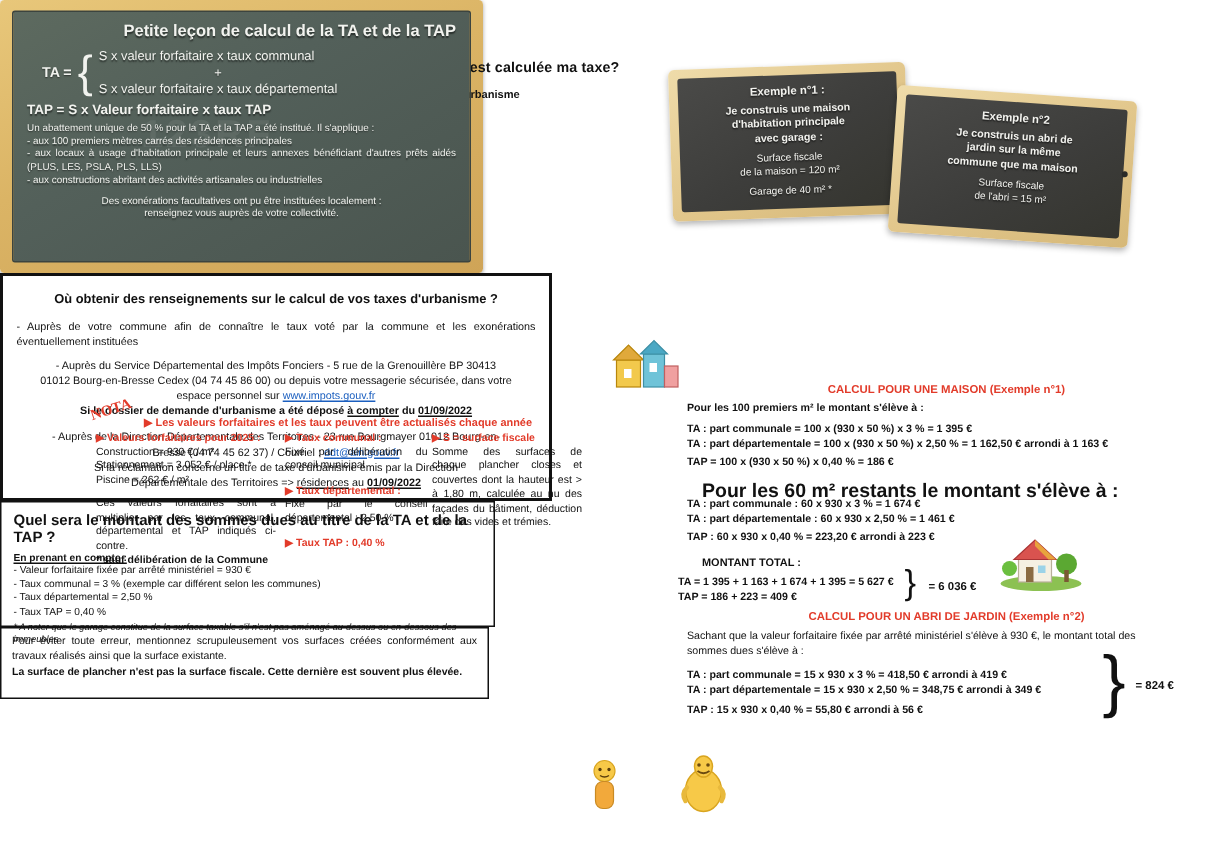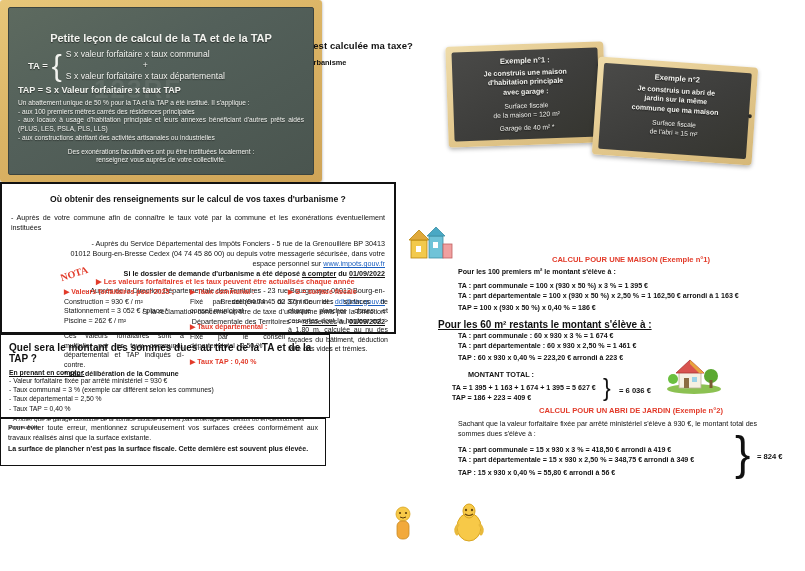--- a/index.html
+++ b/index.html
@@ -45,23 +45,23 @@
     width:100%; height:100%;
     background:linear-gradient(150deg,#5d6a5f 0%, #53605a 40%, #4a554f 100%);
     border:1px solid #3c443f;
     border-radius:2px;
     color:#f2f3ef;
     padding:5px 9px 4px 9px;
     position:relative;
     overflow:hidden;
   }
   #board-title {
-    text-align:center; font-size:11px; font-weight:bold;
+    text-align:right; font-size:11px; font-weight:bold;
     text-shadow:0 1px 1px rgba(0,0,0,.55);
-    margin-top:19px; margin-bottom:5px;
+    margin-top:2px; margin-bottom:5px;
   }
   .formula-wrap { display:flex; align-items:center; justify-content:flex-start; padding-left:10px; }
   .f-ta { font-size:9.5px; font-weight:bold; padding-right:3px; text-shadow:0 1px 1px rgba(0,0,0,.5); }
   .f-brace { font-size:30px; line-height:28px; font-weight:300; padding:0 4px 0 1px; }
   .f-lines { font-size:8.6px; line-height:1.28; text-shadow:0 1px 1px rgba(0,0,0,.5); }
   .f-plus { text-align:center; }
   #f-tap { font-size:9px; font-weight:bold; margin:3px 0 4px 0; text-shadow:0 1px 1px rgba(0,0,0,.5); }
   #abattement { font-size:6.6px; line-height:1.32; text-align:justify; text-shadow:0 1px 1px rgba(0,0,0,.5); }
   #exoneration { font-size:6.6px; line-height:1.35; text-align:center; margin-top:5px; text-shadow:0 1px 1px rgba(0,0,0,.5); }
   .watermark {
@@ -81,26 +81,26 @@
 
   .col-a { left:64px; top:288px; width:120px; }
   .col-b { left:190px; top:288px; width:95px; }
   .col-c { left:288px; top:288px; width:100px; }
   .colhead { font-size:7px; font-weight:bold; color:#e23b2a; margin-bottom:1px; }
   .coltxt { font-size:7px; line-height:1.35; text-align:justify; }
   #col-a-note { left:64px; top:370px; font-size:7px; font-weight:bold; }
 
   
   #info-box {
-    left:62px; top:396px; width:396px; height:152px;
+    left:62px; top:396px; width:368px; height:152px;
     border:2px solid #111; background:#fff; padding:6px 9px;
   }
   #info-title { text-align:center; font-size:8.6px; font-weight:bold; margin:4px 0 9px 0; }
   #info-box p { margin:0 0 6px 0; font-size:7.2px; line-height:1.4; text-align:justify; }
-  #info-box .nj { text-align:right; }
+  #info-box .nj { text-align:center; }
 
   
   .mini-board {
     position:absolute;
     background:linear-gradient(150deg,#efdcaa 0%, #e2c78c 50%, #d6b878 100%);
     border-radius:4px;
     padding:6px;
     box-shadow:0 2px 4px rgba(0,0,0,.3);
   }
   .mini-board .slate2 {
@@ -134,21 +134,21 @@
   #q-note { font-size:6.2px; font-style:italic; line-height:1.3; margin-top:2px; }
 
   
   .calc-head { font-size:7.6px; font-weight:bold; color:#e23b2a; text-align:center; }
   .calc-line { font-size:7.1px; line-height:1.42;font-weight:bold; }
 
   #calc1-head { left:466px; top:255px; width:330px; }
   #calc1-intro { left:458px; top:268px; font-size:7.1px; font-weight:bold; }
   #calc1-a { left:458px; top:281px; }
   #calc1-tap { left:458px; top:303px; }
-  #calc1-intro2 { left:438px; top:319px; font-size:10px; font-weight:bold;text-decoration:underline; }
+  #calc1-intro2 { left:468px; top:319px; font-size:13px; font-weight:bold; }
   #calc1-b { left:458px; top:331px; }
   #calc1-tap2 { left:458px; top:353px; }
   #calc1-total-label { left:458px; top:370px; font-size:7.3px; font-weight:bold;padding-left:10px; }
   #calc1-total { left:452px; top:383px; }
   #brace1 { left:603px; top:378px; font-size:23px; line-height:20px; font-weight:300; }
   #calc1-sum { left:619px; top:386px; font-size:7.6px; font-weight:bold; }
 
   #calc2-head { left:466px; top:406px; width:330px; }
   #calc2-intro { left:458px; top:420px; width:300px; font-size:7.1px; line-height:1.4; }
   #calc2-a { left:458px; top:445px; }

